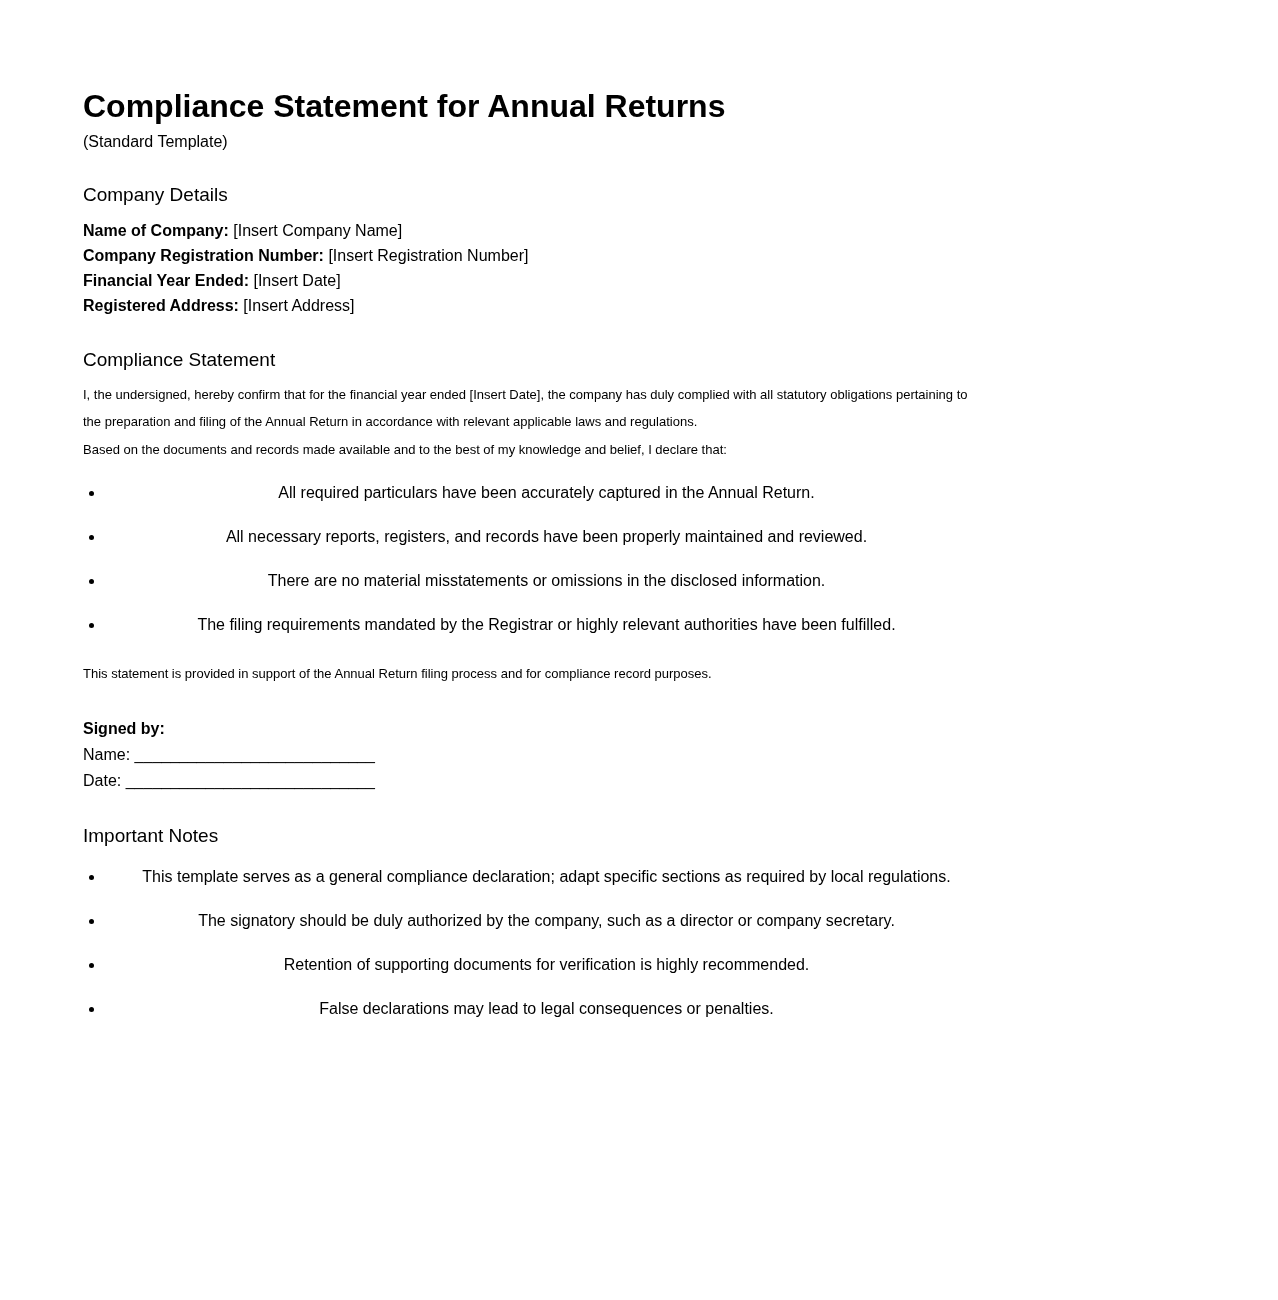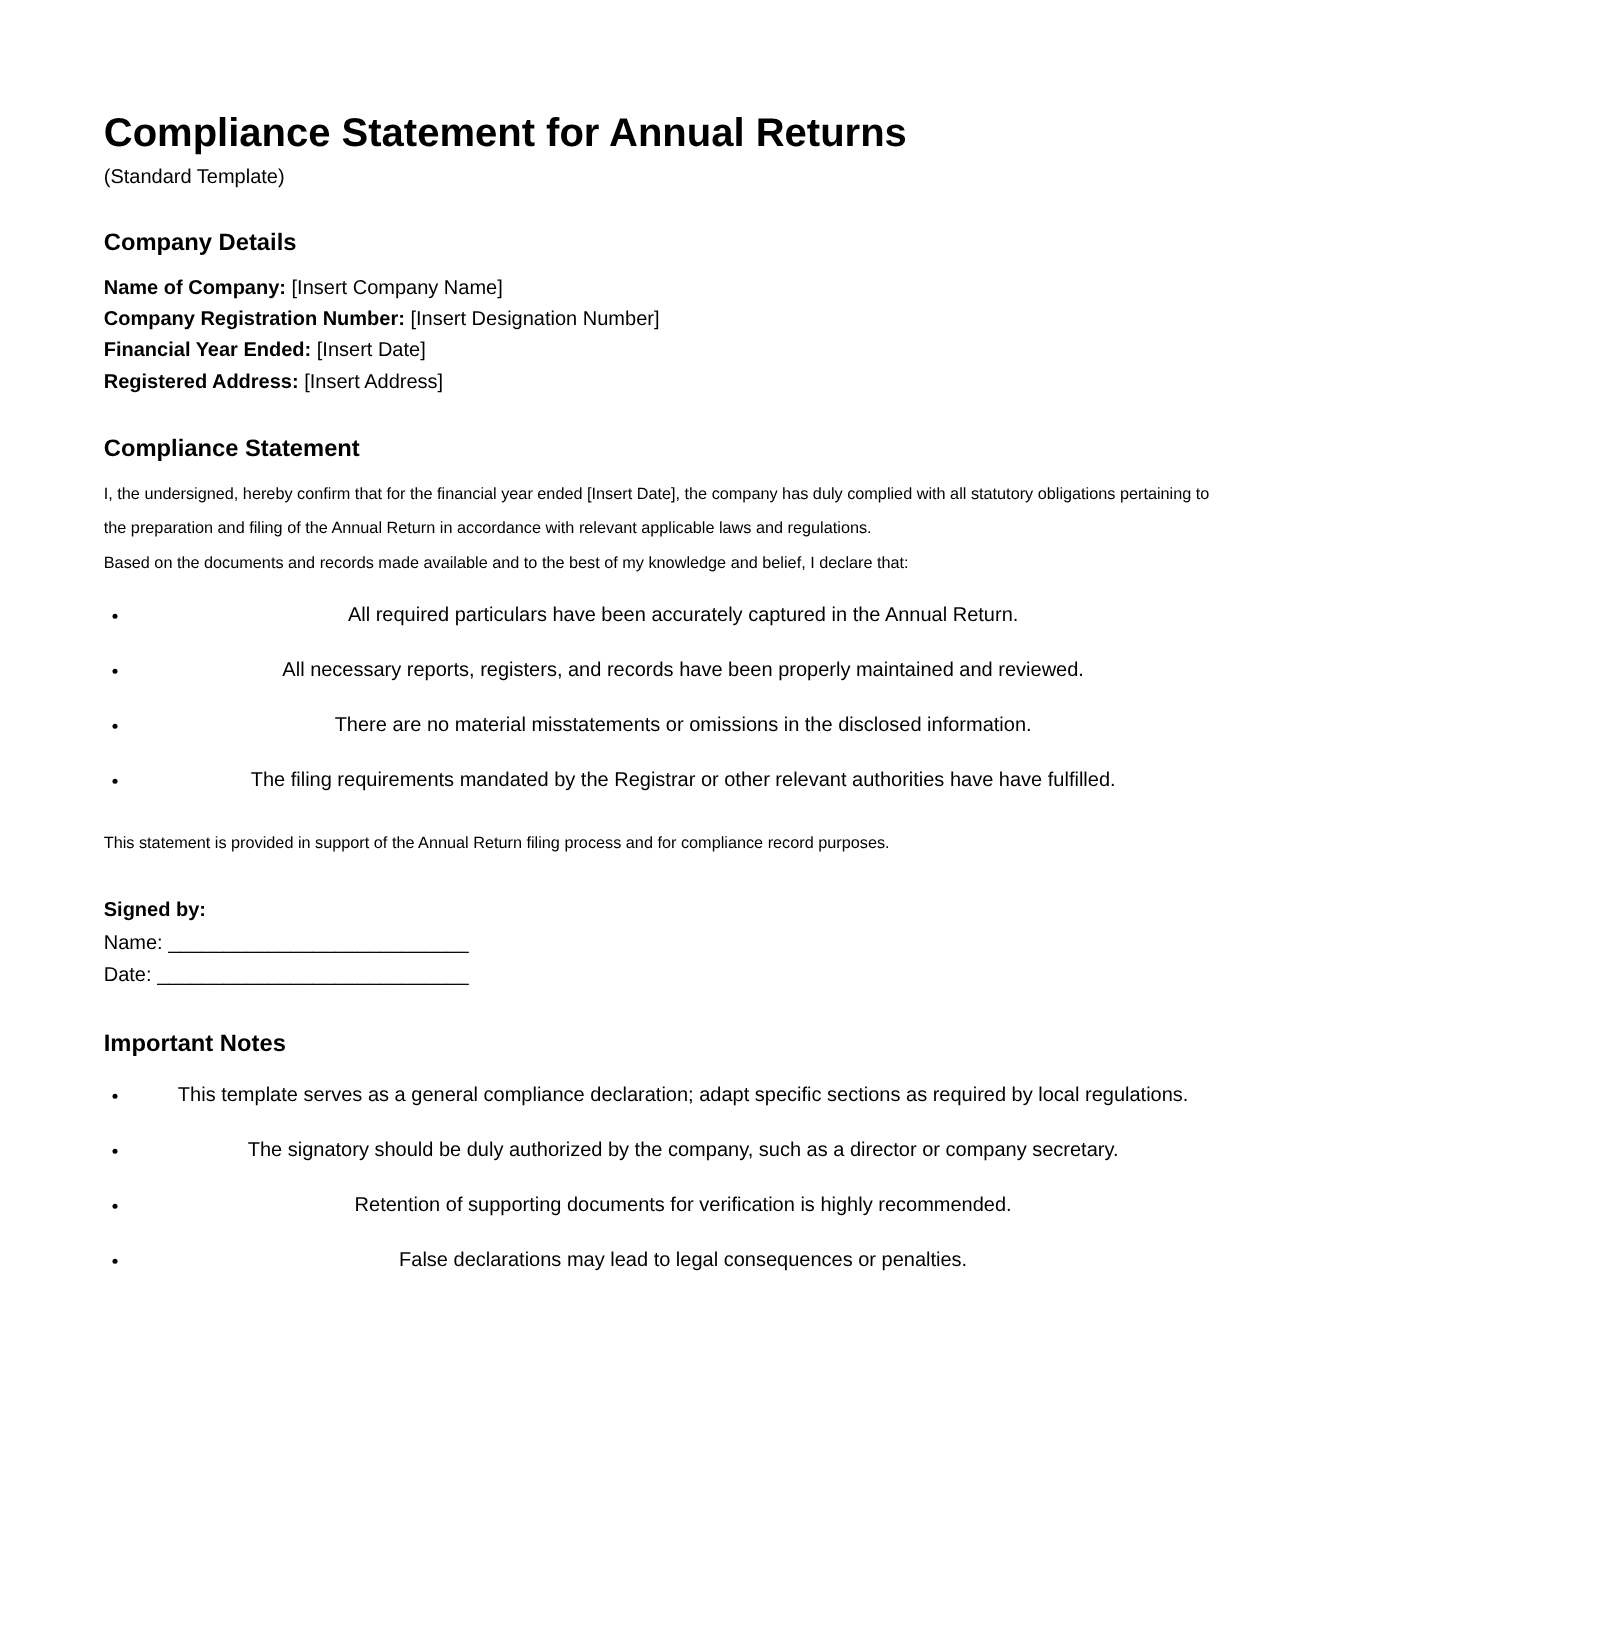--- a/index.html
+++ b/index.html
@@ -27,21 +27,21 @@
     letter-spacing: 0;
   }
   .subtitle {
     font-size: 16px;
     line-height: 22px;
     margin: 5px 0 0 0;
   }
   h2.section-heading {
     font-size: 19px;
     line-height: 23px;
-    font-weight: bold;
+    font-weight: normal;
     margin: 30px 0 0 0;
   }
   .fields {
     margin: 12px 0 0 0;
     font-size: 16px;
   }
   .field-row {
     display: block;
     line-height: 25px;
   }
@@ -88,35 +88,35 @@
 
   <header>
     <h1 class="title">Compliance Statement for Annual Returns</h1>
     <p class="subtitle">(Standard Template)</p>
   </header>
 
   <section>
     <h2 class="section-heading">Company Details</h2>
     <p class="fields">
       <span class="field-row"><strong>Name of Company:</strong> <span>[Insert Company Name]</span></span>
-      <span class="field-row"><strong>Company Registration Number:</strong> <span>[Insert Designation Number]</span></span>
+      <span class="field-row"><strong>Company Registration Number:</strong> <span>[Insert Registration Number]</span></span>
       <span class="field-row"><strong>Financial Year Ended:</strong> <span>[Insert Date]</span></span>
       <span class="field-row"><strong>Registered Address:</strong> <span>[Insert Address]</span></span>
     </p>
   </section>
 
   <section>
     <h2 class="section-heading">Compliance Statement</h2>
     <p class="body">I, the undersigned, hereby confirm that for the financial year ended [Insert Date], the company has duly complied with all statutory obligations pertaining to the preparation and filing of the Annual Return in accordance with relevant applicable laws and regulations.</p>
     <p class="body">Based on the documents and records made available and to the best of my knowledge and belief, I declare that:</p>
     <ul class="doc-list">
       <li>All required particulars have been accurately captured in the Annual Return.</li>
       <li>All necessary reports, registers, and records have been properly maintained and reviewed.</li>
       <li>There are no material misstatements or omissions in the disclosed information.</li>
-      <li>The filing requirements mandated by the Registrar or other relevant authorities have have fulfilled.</li>
+      <li>The filing requirements mandated by the Registrar or highly relevant authorities have been fulfilled.</li>
     </ul>
     <p class="body closing">This statement is provided in support of the Annual Return filing process and for compliance record purposes.</p>
   </section>
 
   <section class="signature">
     <span class="sig-heading">Signed by:</span>
     <span class="sig-row"><span>Name:</span> <span>___________________________</span></span>
     <span class="sig-row"><span>Date:</span> <span>____________________________</span></span>
   </section>
 

